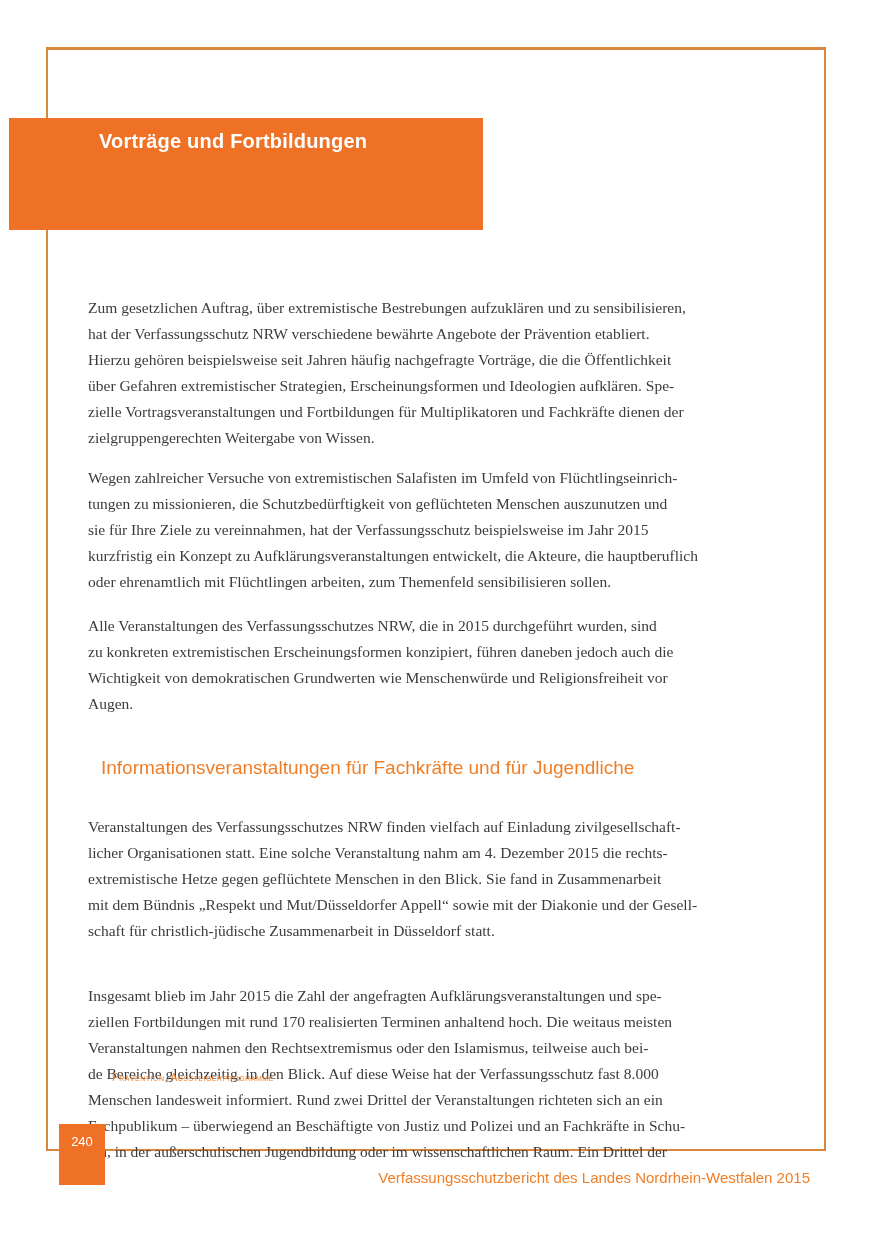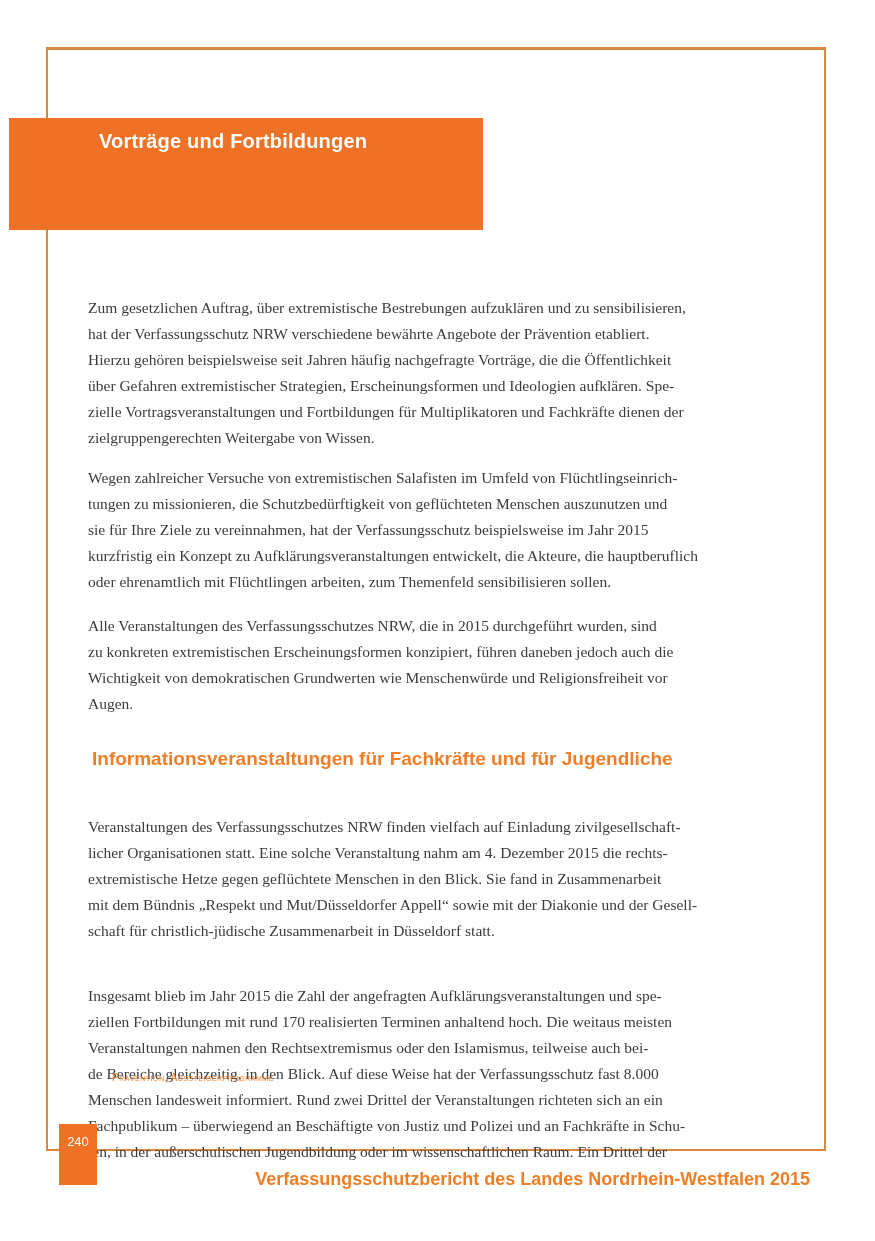--- a/index.html
+++ b/index.html
@@ -51,54 +51,53 @@
     font-family:Liberation Serif, serif;
   }
   .p1{top:295px;}
   .p2{top:465px;}
   .p3{top:602px;margin-top:11px;}
   .p4{top:814px;}
   .p5{top:983px;}
   .subheading{
     position:absolute;
     left:88px;top:743px;
-    margin:4px;
+    margin:13px;
     font-size:19px;
     line-height:24px;
-    font-weight:bold;
+    font-weight:normal;
     color:var(--text-orange);
   }
   .page-number-box{
     position:absolute;
     left:59px;top:1124px;
-    width:38px;height:61px;
+    width:46px;height:61px;
     background:var(--brand);
     z-index:2;
     color:#ffffff;
     font-size:13px;
     text-align:center;
     padding-top:10px;
     box-sizing:border-box;
   }
   .section-crumb{
     position:absolute;
     left:112px;top:1072px;
     font-size:10px;
     font-variant:small-caps;
     letter-spacing:0.5px;
     color:var(--text-orange);
     font-family:"Liberation Sans","DejaVu Sans",sans-serif;
   }
   .report-title{
     position:absolute;
     right:65px;top:1169px;
-    font-size:18px;
+    font-size:15px;
     color:var(--text-orange);
     text-align:right;
-    font-weight:bold;
   }
 </style>
 </head>
 <body>
 
 <div class="frame"></div>
 
 <div class="title-band">
   <h1>Vorträge und Fortbildungen</h1>
 </div>

